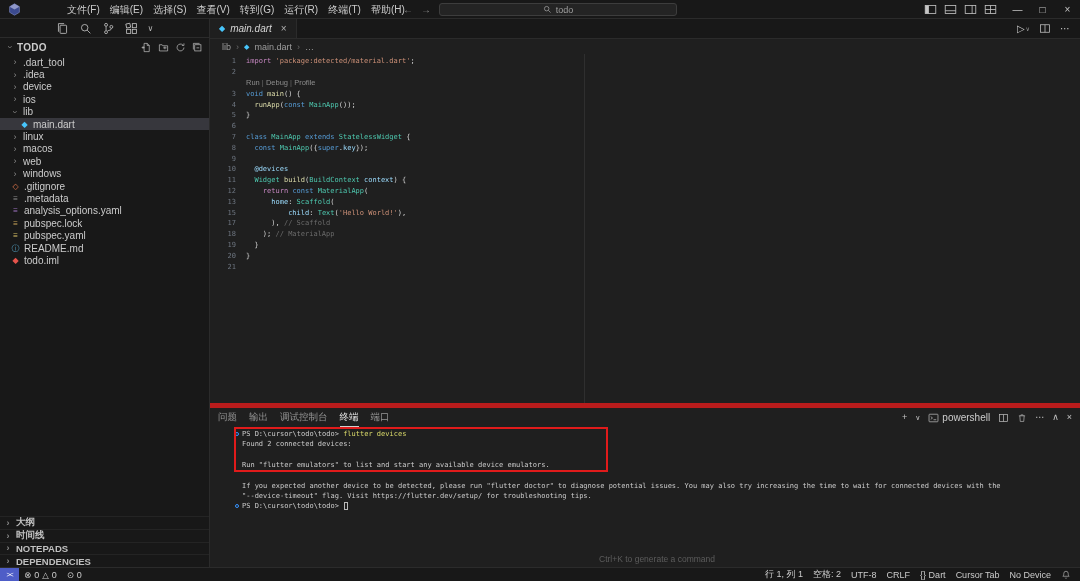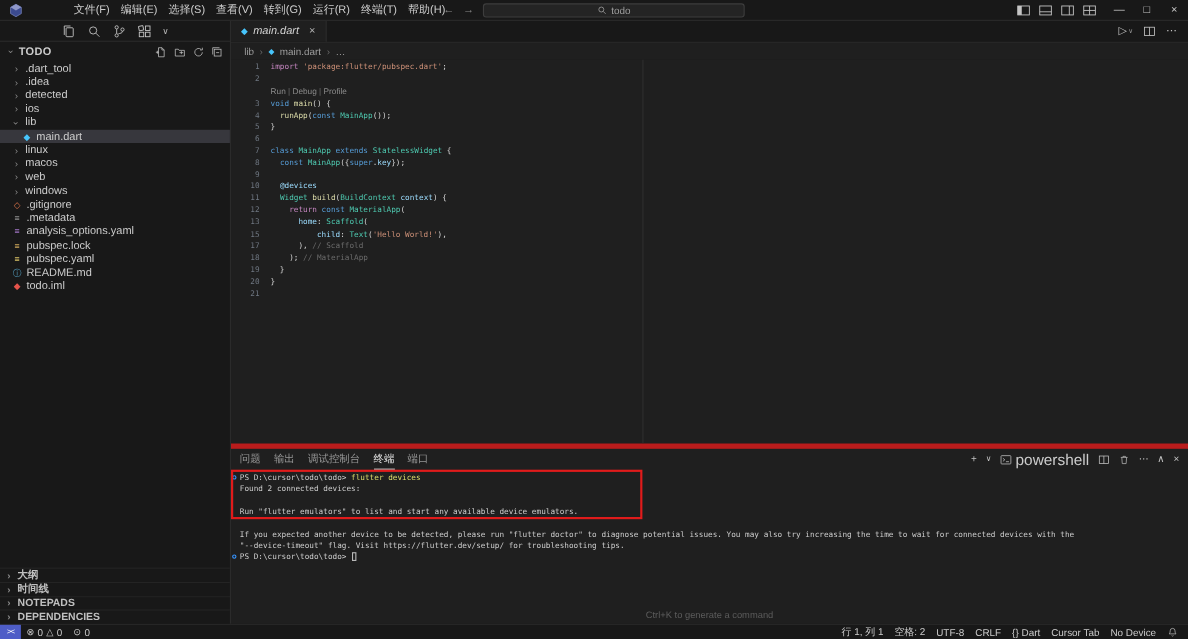--- a/index.html
+++ b/index.html
@@ -71,23 +71,23 @@
   .lens{margin-left:10px;font-family:"Liberation Sans","DejaVu Sans",sans-serif;font-size:7.5px;color:#8c8c8c;}
   .lens-link{cursor:pointer;}
   .lens-sep{color:#6a6a6a;}
 
   
   .panel{height:164px;border-top:5px solid #b91c1c;display:flex;flex-direction:column;background:#1f1f1f;}
   .panel-header{height:19px;display:flex;align-items:center;padding:0 8px;gap:12px;font-size:9.5px;flex-shrink:0;}
   .panel-tab{height:100%;display:flex;align-items:center;color:#969696;border-bottom:1px solid transparent;cursor:default;}
   .panel-tab.active{color:#e5e5e5;border-bottom-color:#cfcfcf;}
   .panel-actions{margin-left:auto;display:flex;align-items:center;gap:8px;color:#c5c5c5;font-size:10px;}
-  .shell-chip{display:flex;align-items:center;gap:3px;font-size:14px;color:#cccccc;justify-content:center;}
+  .shell-chip{display:flex;align-items:center;gap:3px;font-size:10px;color:#cccccc;justify-content:center;}
   .pa-glyph{font-size:9px;line-height:9px;}
-  .terminal{flex:1;position:relative;padding:2px 0 0 8px;font-family:"DejaVu Sans Mono","Liberation Mono",monospace;font-size:7px;}
+  .terminal{flex:1;position:relative;padding:2px 0 0 8px;font-family:"DejaVu Sans Mono","Liberation Mono",monospace;font-size:7px;margin-left:24px;}
   .term-row{height:10.3px;white-space:pre;position:relative;display:flex;align-items:center;}
   .tt-p{color:#cccccc}.tt-y{color:#dcdc6b}
   .term-deco{position:absolute;left:-7px;top:3px;width:4px;height:4px;border:1px solid #3794ff;border-radius:50%;}
   .term-cursor{display:inline-block;width:4.2px;height:8px;border:1px solid #b9b9b9;margin-left:1px;}
   .redbox{position:absolute;left:0;top:0;width:374px;height:45px;border:2px solid #e01b1b;pointer-events:none;z-index:2;}
   .hint{position:absolute;bottom:3px;left:50%;transform:translateX(-50%);font-family:"Liberation Sans","DejaVu Sans",sans-serif;font-size:8.5px;color:#5c5c5c;}
 
   
   .statusbar{height:14px;background:#181818;border-top:1px solid #2b2b2b;display:flex;align-items:center;font-size:9px;color:#cbcbcb;}
   .remote-chip{height:100%;width:19px;background:#4e5dc7;color:#ffffff;display:flex;align-items:center;justify-content:center;font-size:7px;letter-spacing:-1px;}
@@ -200,21 +200,21 @@
           <div class="tree-row" style="padding-left: 11px;">
             <span class="twisty">›</span>
             <span class="tree-label">.dart_tool</span>
           </div>
           <div class="tree-row" style="padding-left: 11px;">
             <span class="twisty">›</span>
             <span class="tree-label">.idea</span>
           </div>
           <div class="tree-row" style="padding-left: 11px;">
             <span class="twisty">›</span>
-            <span class="tree-label">detected</span>
+            <span class="tree-label">device</span>
           </div>
           <div class="tree-row" style="padding-left: 11px;">
             <span class="twisty">›</span>
             <span class="tree-label">ios</span>
           </div>
           <div class="tree-row" style="padding-left: 11px;">
             <span class="twisty open">›</span>
             <span class="tree-label">lib</span>
           </div>
           <div class="tree-row selected" style="padding-left: 20px;">
@@ -312,21 +312,21 @@
         <span class="bc-sep">›</span>
         <span class="bc-dart">◆</span>
         <span>main.dart</span>
         <span class="bc-sep">›</span>
         <span>…</span>
       </div>
 
       <div class="code-area">
         <div class="ruler"></div>
         <div>
-            <div class="code-row"><span class="ln">1</span><span class="code-text"><span class="tk-c">import</span><span class="tk-p"> </span><span class="tk-s">'package:flutter/pubspec.dart'</span><span class="tk-p">;</span></span></div>
+            <div class="code-row"><span class="ln">1</span><span class="code-text"><span class="tk-c">import</span><span class="tk-p"> </span><span class="tk-s">'package:detected/material.dart'</span><span class="tk-p">;</span></span></div>
             <div class="code-row"><span class="ln">2</span><span class="code-text"></span></div>
             <div class="code-row lens-row"><span class="ln"></span><span class="lens"><span class="lens-link">Run</span><span class="lens-sep"> | </span><span class="lens-link">Debug</span><span class="lens-sep"> | </span><span class="lens-link">Profile</span></span></div>
             <div class="code-row"><span class="ln">3</span><span class="code-text"><span class="tk-k">void</span><span class="tk-p"> </span><span class="tk-f">main</span><span class="tk-p">() {</span></span></div>
             <div class="code-row"><span class="ln">4</span><span class="code-text"><span class="tk-p">  </span><span class="tk-f">runApp</span><span class="tk-p">(</span><span class="tk-k">const</span><span class="tk-p"> </span><span class="tk-t">MainApp</span><span class="tk-p">());</span></span></div>
             <div class="code-row"><span class="ln">5</span><span class="code-text"><span class="tk-p">}</span></span></div>
             <div class="code-row"><span class="ln">6</span><span class="code-text"></span></div>
             <div class="code-row"><span class="ln">7</span><span class="code-text"><span class="tk-k">class</span><span class="tk-p"> </span><span class="tk-t">MainApp</span><span class="tk-p"> </span><span class="tk-k">extends</span><span class="tk-p"> </span><span class="tk-t">StatelessWidget</span><span class="tk-p"> {</span></span></div>
             <div class="code-row"><span class="ln">8</span><span class="code-text"><span class="tk-p">  </span><span class="tk-k">const</span><span class="tk-p"> </span><span class="tk-t">MainApp</span><span class="tk-p">({</span><span class="tk-k">super</span><span class="tk-p">.</span><span class="tk-v">key</span><span class="tk-p">});</span></span></div>
             <div class="code-row"><span class="ln">9</span><span class="code-text"></span></div>
             <div class="code-row"><span class="ln">10</span><span class="code-text"><span class="tk-p">  </span><span class="tk-a">@devices</span></span></div>

